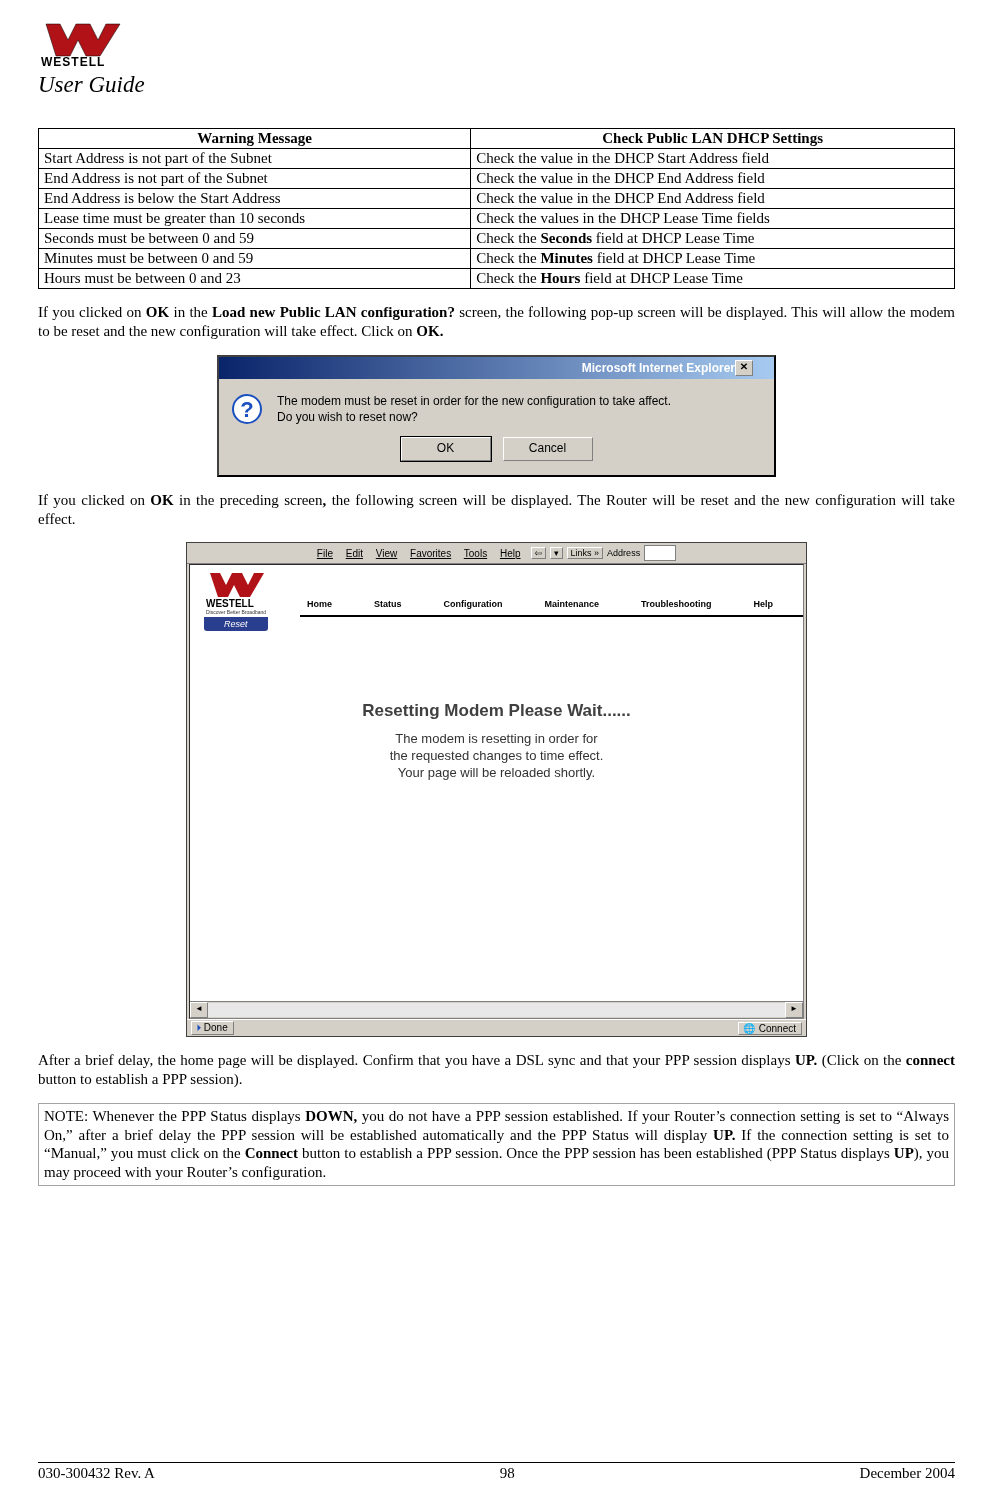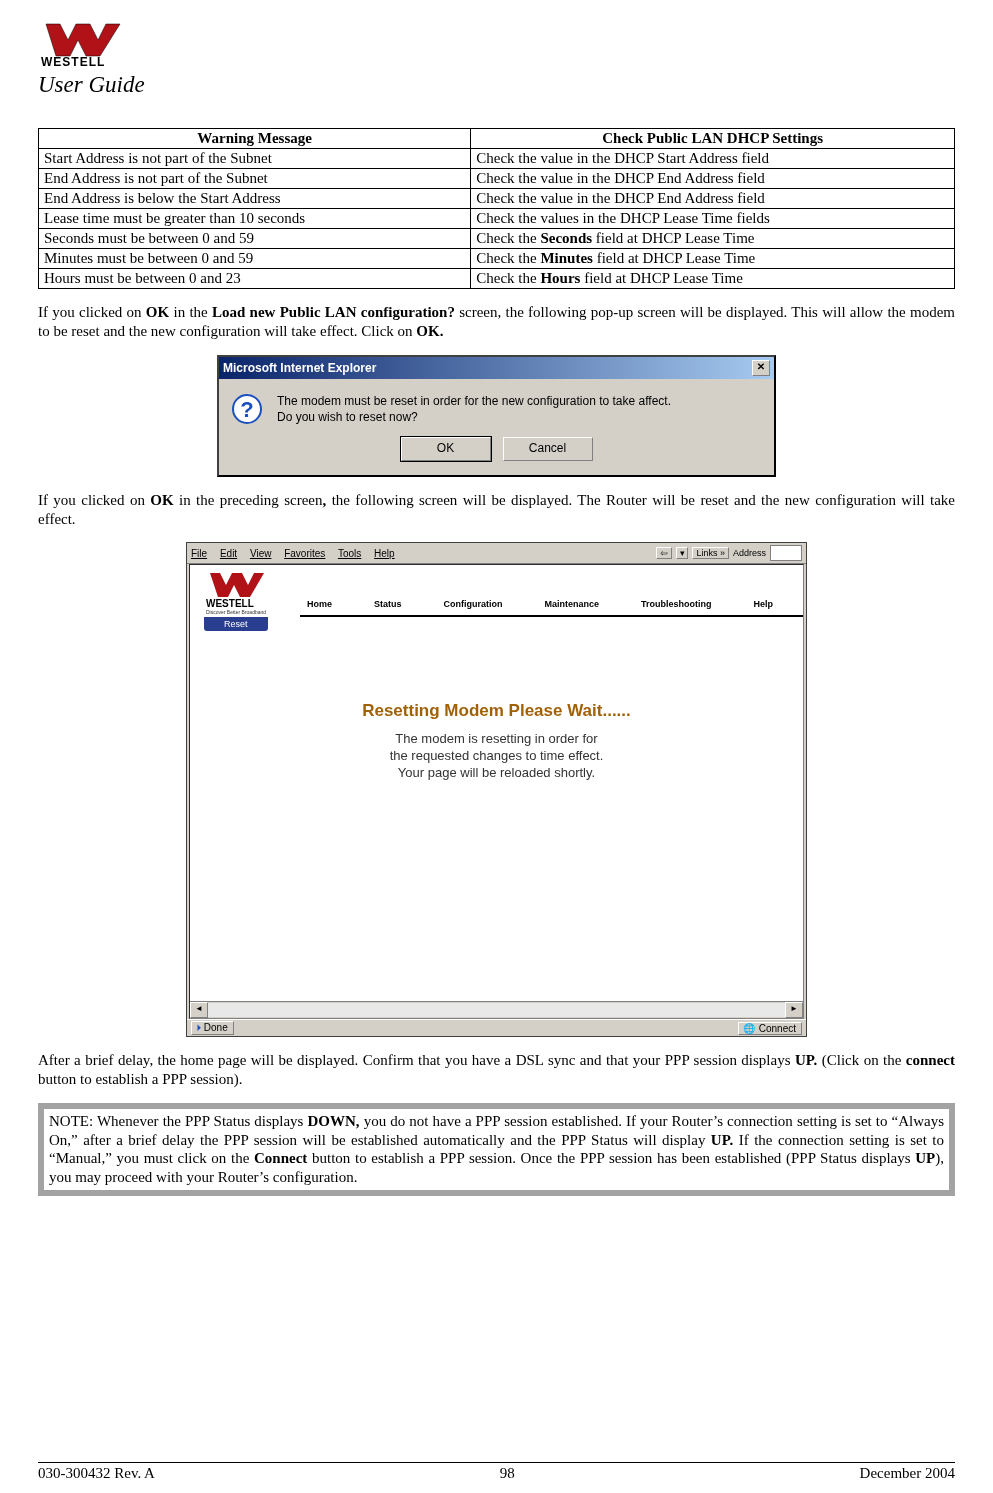--- a/index.html
+++ b/index.html
@@ -61,23 +61,23 @@
     background: #d4d0c8;
     border: 2px solid #404040;
     border-right-color:#000; border-bottom-color:#000;
   }
   .dialog-title {
     background: linear-gradient(to right, #0a246a, #a6caf0);
     color: #fff;
     font-family: Tahoma, Arial, sans-serif;
     font-size: 12px;
     font-weight: bold;
-    padding: 3px 4px;
+    padding: 3px 21px;
     display: flex;
-    justify-content: space-between;
+    justify-content: flex-end;
     align-items: center;
   }
   .closebtn {
     width: 16px; height: 14px;
     background: #d4d0c8;
     border: 1px solid #808080;
     border-top-color:#fff; border-left-color:#fff;
     font-family: Arial, sans-serif;
     font-size: 10px;
     line-height: 12px;
@@ -126,21 +126,21 @@
     height: 493px;
     background: #d4d0c8;
     border: 1px solid #404040;
     display:flex;
     flex-direction:column;
     font-family: Tahoma, Arial, sans-serif;
     font-size: 10px;
   }
   .browser-menubar {
     display:flex;
-    justify-content: space-between;
+    justify-content: center;
     align-items:center;
     padding: 2px 4px;
     border-bottom: 1px solid #808080;
   }
   .menu-left span { margin-right: 10px; text-decoration: underline; text-decoration-color:#000;}
   .menu-right { display:flex; align-items:center; gap:4px; font-size:9px;}
   .ie-toolbar-btn {
     padding: 0 3px;
     border: 1px solid #808080;
     border-top-color:#fff; border-left-color:#fff;
@@ -186,31 +186,32 @@
     padding-left: 14px;
     margin-top:0;
   }
   .router-subtab {
     display:inline-block;
     background: #2a3e8f;
     color:#fff;
     font-size:9px;
     padding: 2px 20px;
     border-radius: 0 0 3px 3px;
+    font-style: italic;
   }
   .router-main {
     flex:1;
     display:flex;
     flex-direction:column;
     align-items:center;
     justify-content:flex-start;
     padding-top: 70px;
   }
   .reset-h {
-    color: #a16207;
+    color: #404040;
     font-weight:bold;
     font-family: Verdana, Arial, sans-serif;
     font-size: 17px;
     margin-bottom: 10px;
   }
   .reset-txt {
     font-size: 13px;
     text-align:center;
     color:#333;
     line-height:1.3;
@@ -238,21 +239,21 @@
     border-top:1px solid #fff;
     font-size:10px;
   }
   .status-seg {
     border: 1px solid #808080;
     border-top-color:#fff; border-left-color:#fff;
     padding: 0 5px;
     background:#d4d0c8;
   }
   .note-box {
-    border: 6px solid #a3a3a3;
+    border: 1px solid #a3a3a3;
     padding: 3px 5px 3px 5px;
     text-align: justify;
     font-size: 15px;
     line-height: 1.25;
     margin-top: 12px;
   }
   .footer {
     position:absolute;
     left:38px; right:38px; bottom: 11px;
     border-top: 1px solid #000;

